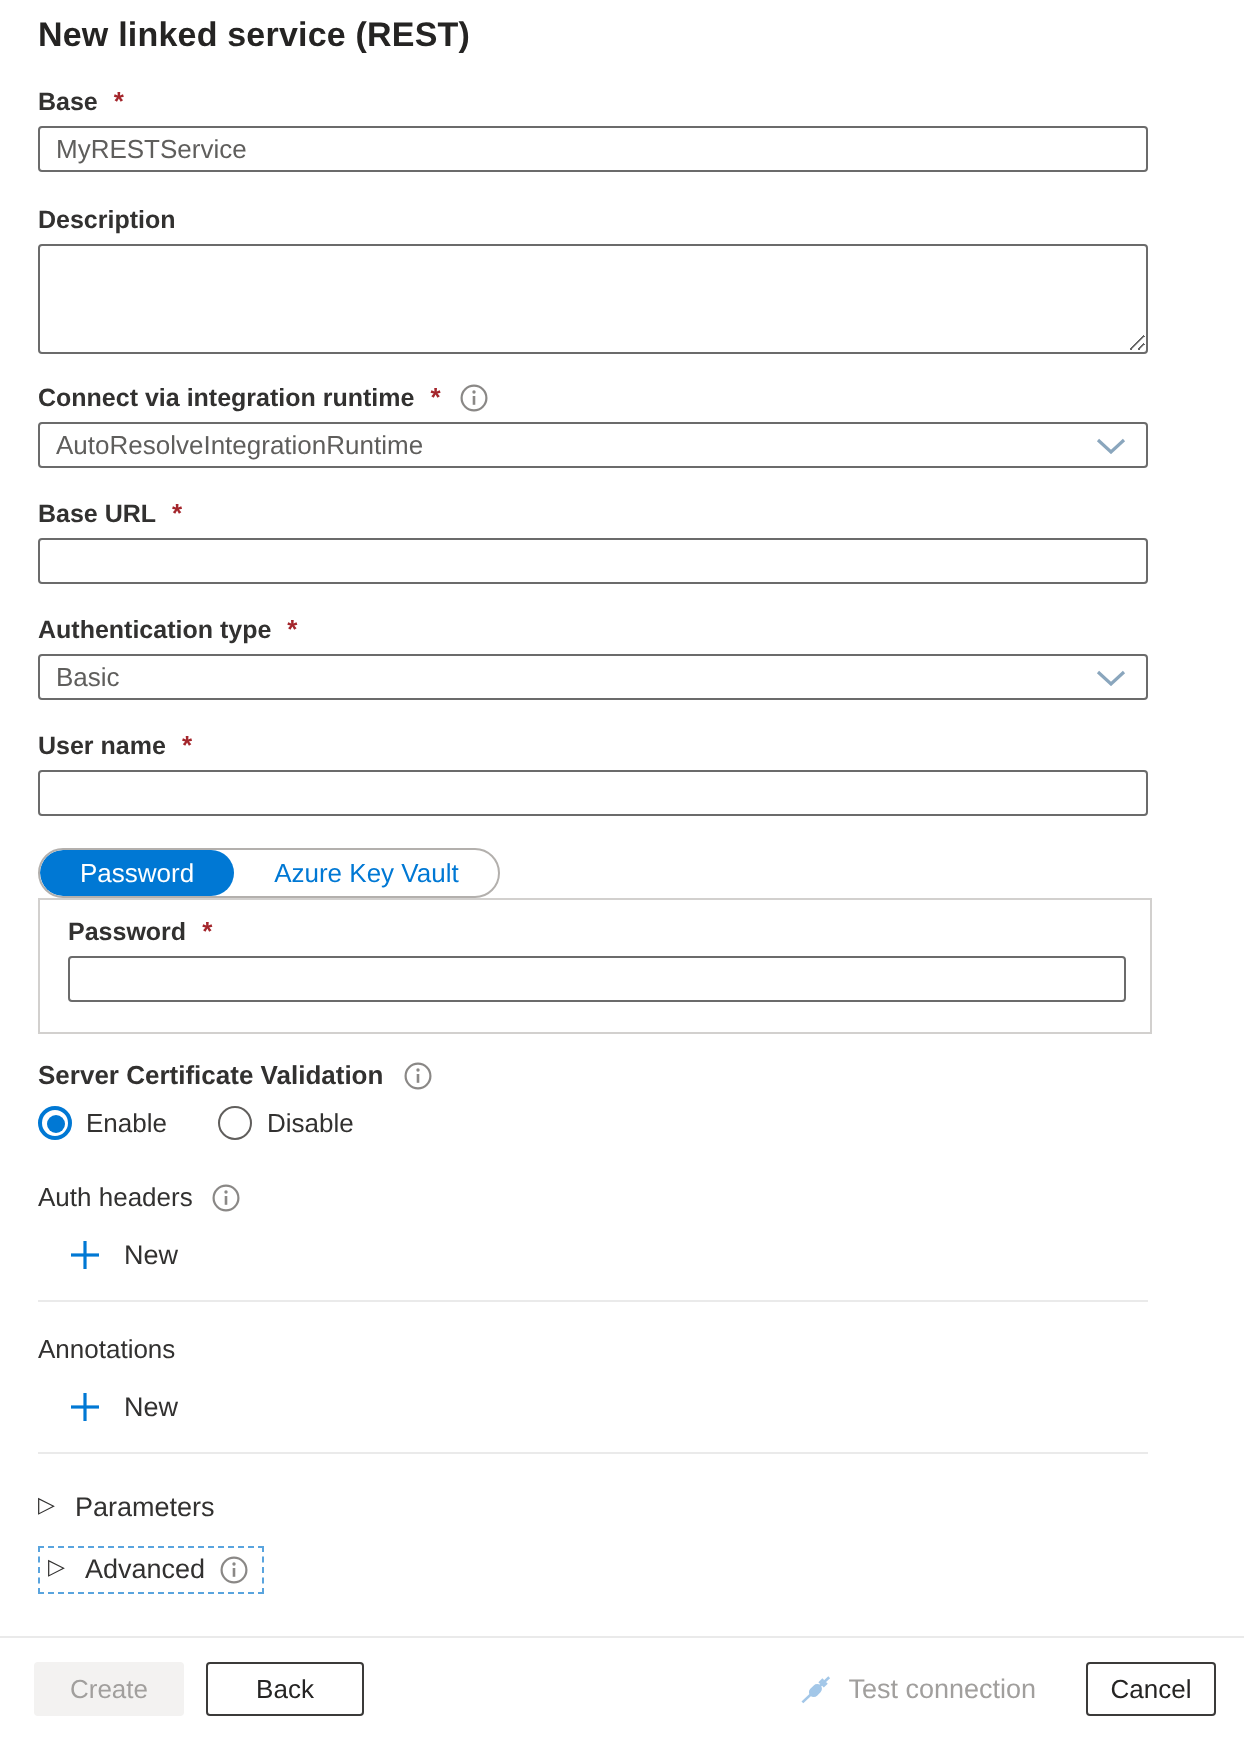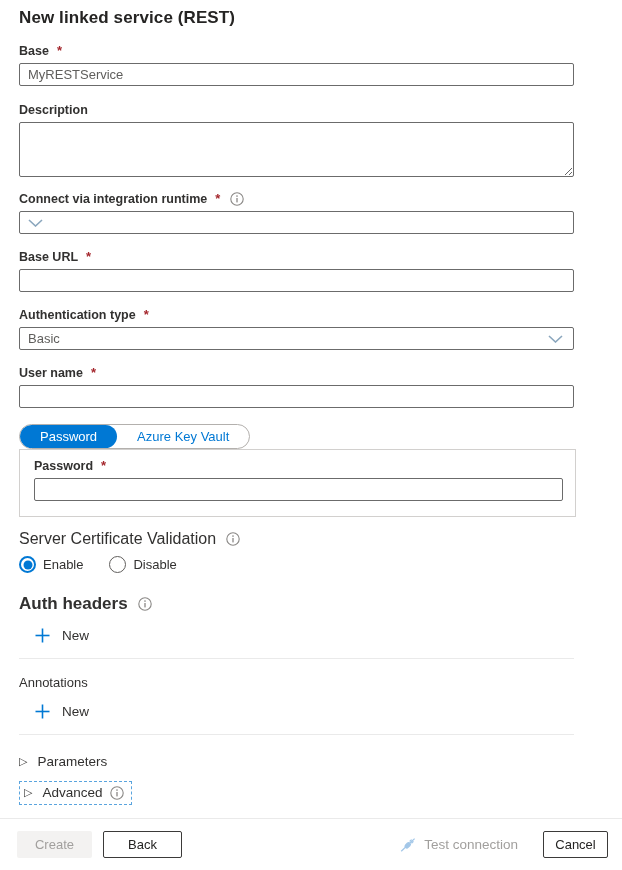--- a/index.html
+++ b/index.html
@@ -112,20 +112,21 @@
     <div class="label-row">
       <span class="label">Connect via integration runtime</span>
         <span class="req">*</span>
       <span class="info">
           <svg width="14" height="14" viewBox="0 0 14 14">
             <use href="#info-circle"></use>
           </svg>
         </span>
     </div>
     <div class="select">
+      <span>AutoResolveIntegrationRuntime</span>
       <span class="chev"><svg width="15" height="8" viewBox="0 0 15 8">
             <use href="#chev-down"></use>
           </svg></span>
     </div>
   </div>
 
   
   <div class="group">
     <div class="label-row">
       <span class="label">Base URL</span>
@@ -168,21 +169,21 @@
     <div class="label-row">
       <span class="label">Password</span>
         <span class="req">*</span>
     </div>
     <input class="ti" type="password" value="" style="">
   </div>
 
   
   <div class="group" style="margin-top:13px">
     <div class="label-row" style="margin-bottom:0">
-      <span class="label" style="font-weight:400;font-size:16px">Server Certificate Validation</span>
+      <span class="label" style="font-weight:700;font-size:13px">Server Certificate Validation</span>
       <span class="info">
           <svg width="14" height="14" viewBox="0 0 14 14">
             <use href="#info-circle"></use>
           </svg>
         </span>
     </div>
     <div class="radio-row">
       <span class="radio-opt">
         <span class="radio on"></span>
         <span>Enable</span>
@@ -190,21 +191,21 @@
       <span class="radio-opt">
         <span class="radio"></span>
         <span>Disable</span>
       </span>
     </div>
   </div>
 
   
   <div class="group" style="margin-top:21px">
     <div class="label-row" style="margin-bottom:0">
-      <span class="label" style="font-weight:700;font-size:17px">Auth headers</span>
+      <span class="label" style="font-weight:400;font-size:13px">Auth headers</span>
       <span class="info">
           <svg width="14" height="14" viewBox="0 0 14 14">
             <use href="#info-circle"></use>
           </svg>
         </span>
     </div>
     <div class="new-row">
       <span style="line-height:0"><svg width="15" height="15" viewBox="0 0 15 15">
             <use href="#plus-glyph"></use>
           </svg></span>

